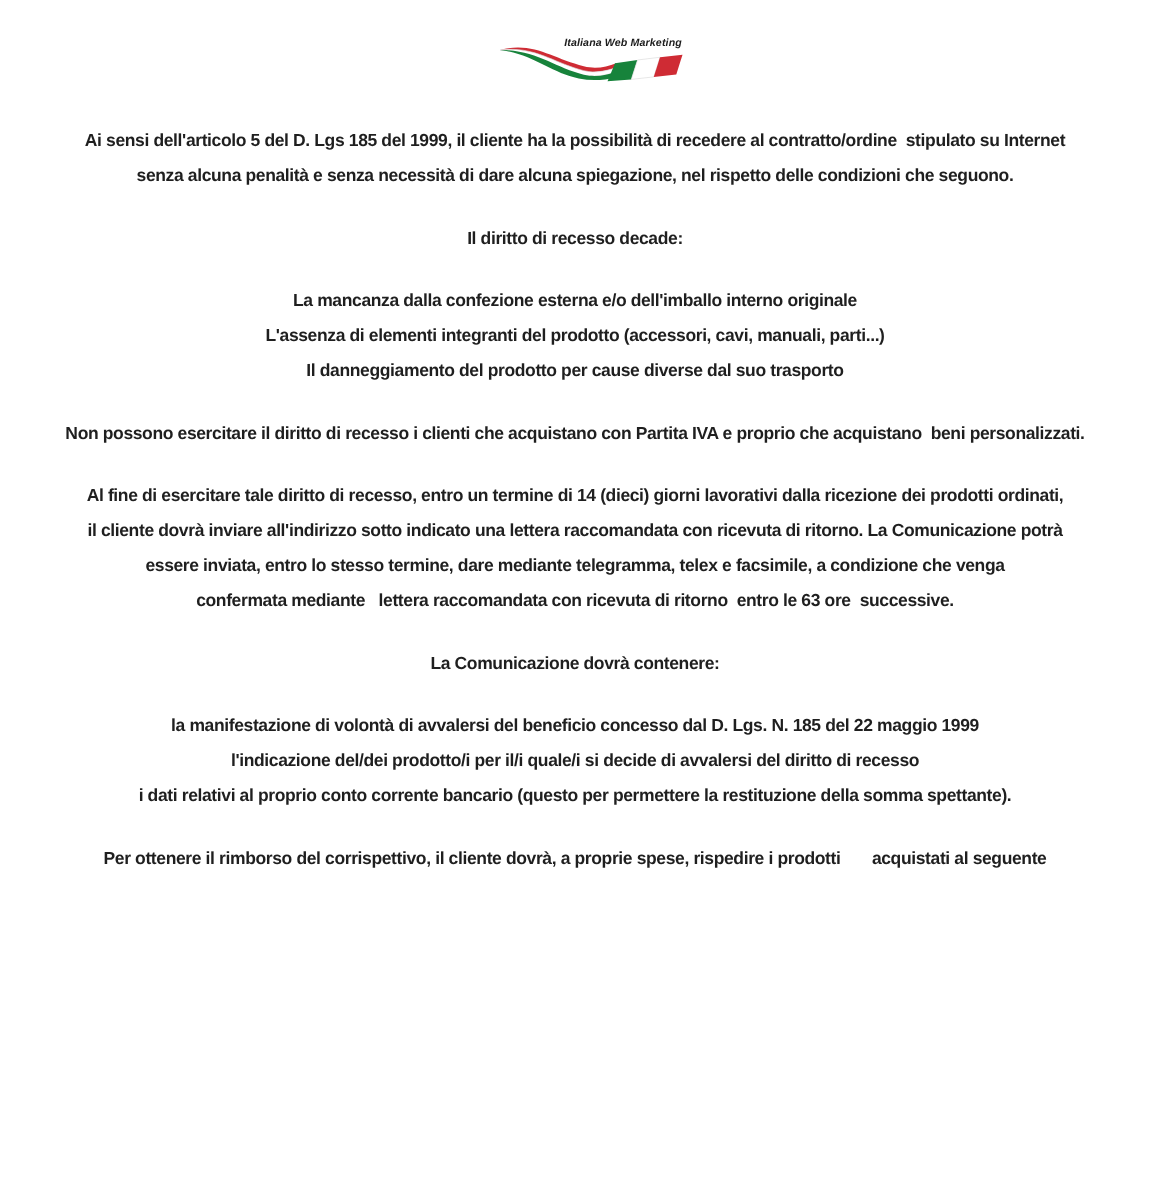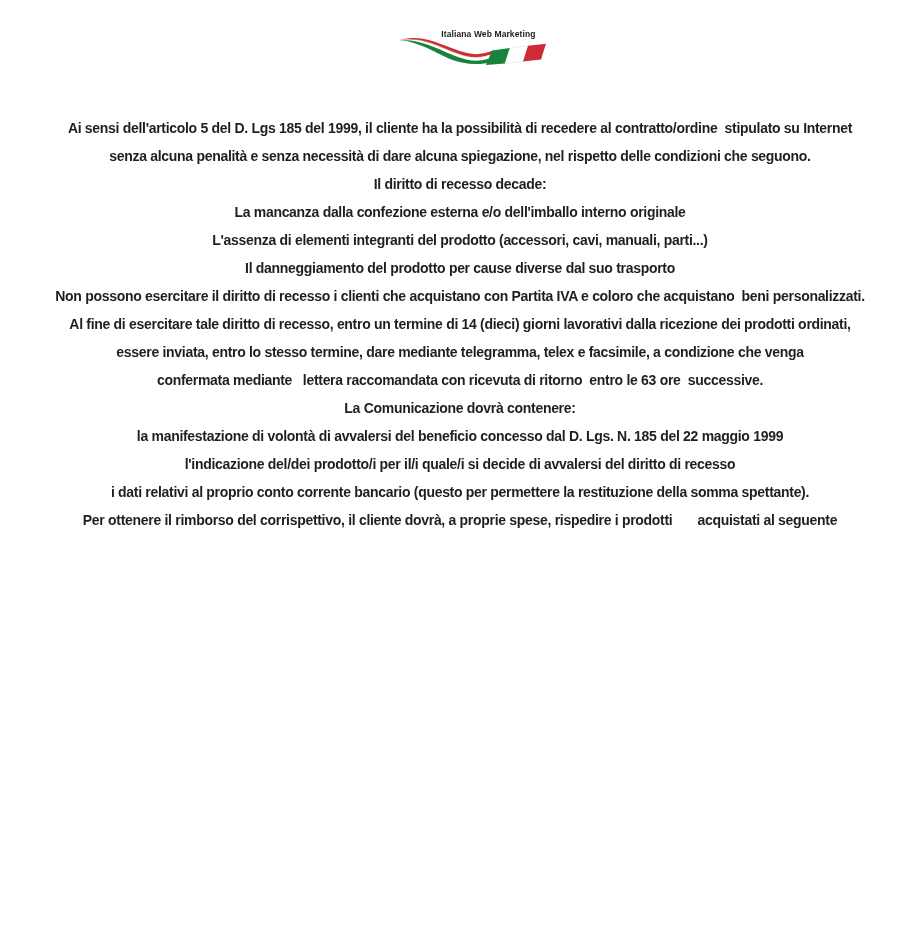--- a/index.html
+++ b/index.html
@@ -10,29 +10,29 @@
   }
   .page { position: relative; width: 920px; height: 946px; overflow: hidden; }
 
   .logo {
     position: relative;
     width: 155px; height: 42px;
     margin: 28px auto 0;
     transform: translateX(14px);
   }
   .logo-text {
-    position: absolute; top: 1px; right: 16px;
-    font-weight: 700;
+    position: absolute; top: 1px; right: 6px;
+    font-style: italic; font-weight: 700;
     font-size: 8.5px; letter-spacing: 0.1px;
     color: #1c1c1c; white-space: nowrap;
   }
   .ribbon { position: absolute; left: 0; top: 0; }
 
-  .block { }
-  .block.first { margin-top: 44px; }
+  .block { margin-top: 22px; }
+  .block.first { margin-top: 28px; }
   .line {
     height: 28px; line-height: 28px;
     text-align: center;
     white-space: pre;
     font-weight: 700;
     font-size: 14px;
     letter-spacing: -0.3px;
     color: #1f1f1f;
   }
 </style>
@@ -62,25 +62,26 @@
     <div class="line">Il diritto di recesso decade:</div>
   </div>
 
   <div class="block">
     <div class="line">La mancanza dalla confezione esterna e/o dell'imballo interno originale</div>
     <div class="line">L'assenza di elementi integranti del prodotto (accessori, cavi, manuali, parti...)</div>
     <div class="line">Il danneggiamento del prodotto per cause diverse dal suo trasporto</div>
   </div>
 
   <div class="block">
-    <div class="line">Non possono esercitare il diritto di recesso i clienti che acquistano con Partita IVA e coloro che acquistano  beni personalizzati.</div>
+    <div class="line">Non possono esercitare il diritto di recesso i clienti che acquistano con Partita IVA e proprio che acquistano  beni personalizzati.</div>
   </div>
 
   <div class="block">
     <div class="line">Al fine di esercitare tale diritto di recesso, entro un termine di 14 (dieci) giorni lavorativi dalla ricezione dei prodotti ordinati,</div>
+    <div class="line">il cliente dovrà inviare all'indirizzo sotto indicato una lettera raccomandata con ricevuta di ritorno. La Comunicazione potrà</div>
     <div class="line">essere inviata, entro lo stesso termine, dare mediante telegramma, telex e facsimile, a condizione che venga</div>
     <div class="line">confermata mediante   lettera raccomandata con ricevuta di ritorno  entro le 63 ore  successive.</div>
   </div>
 
   <div class="block">
     <div class="line">La Comunicazione dovrà contenere:</div>
   </div>
 
   <div class="block">
     <div class="line">la manifestazione di volontà di avvalersi del beneficio concesso dal D. Lgs. N. 185 del 22 maggio 1999</div>

